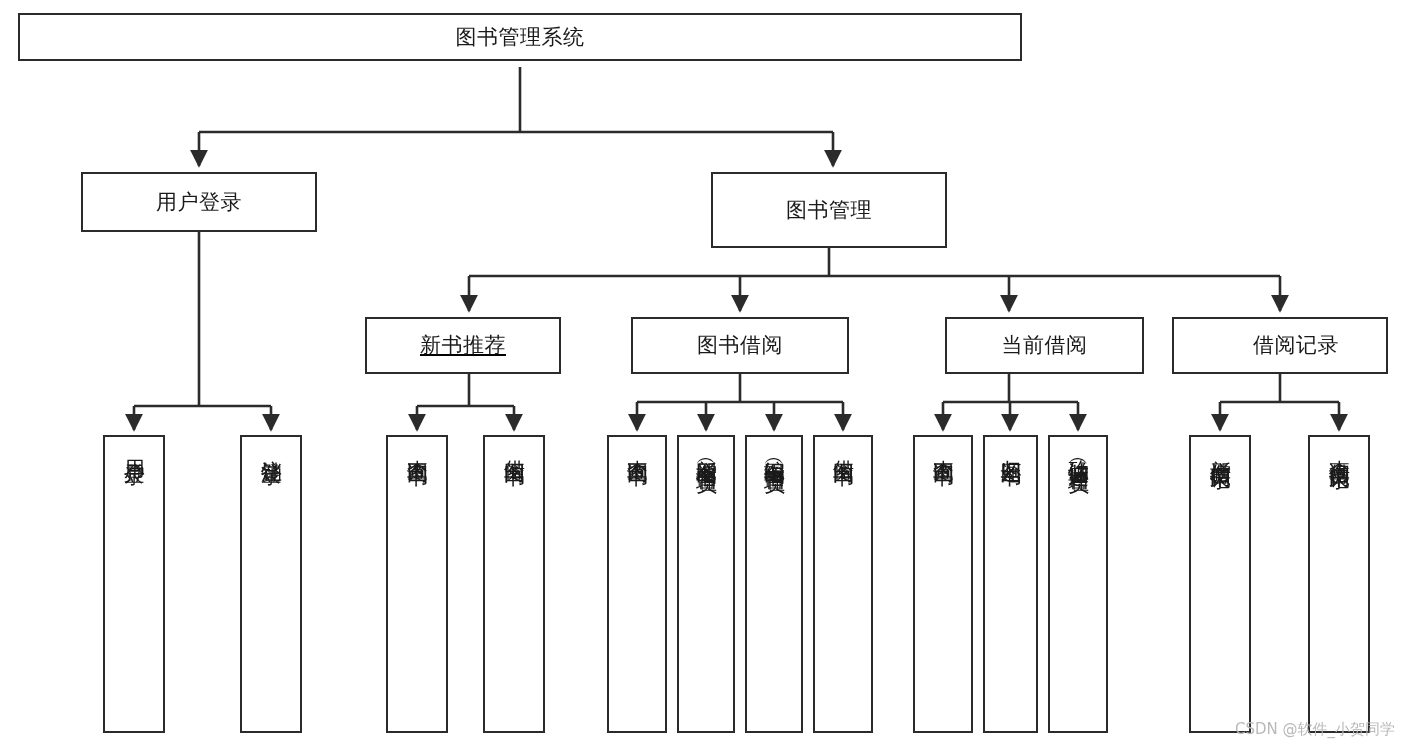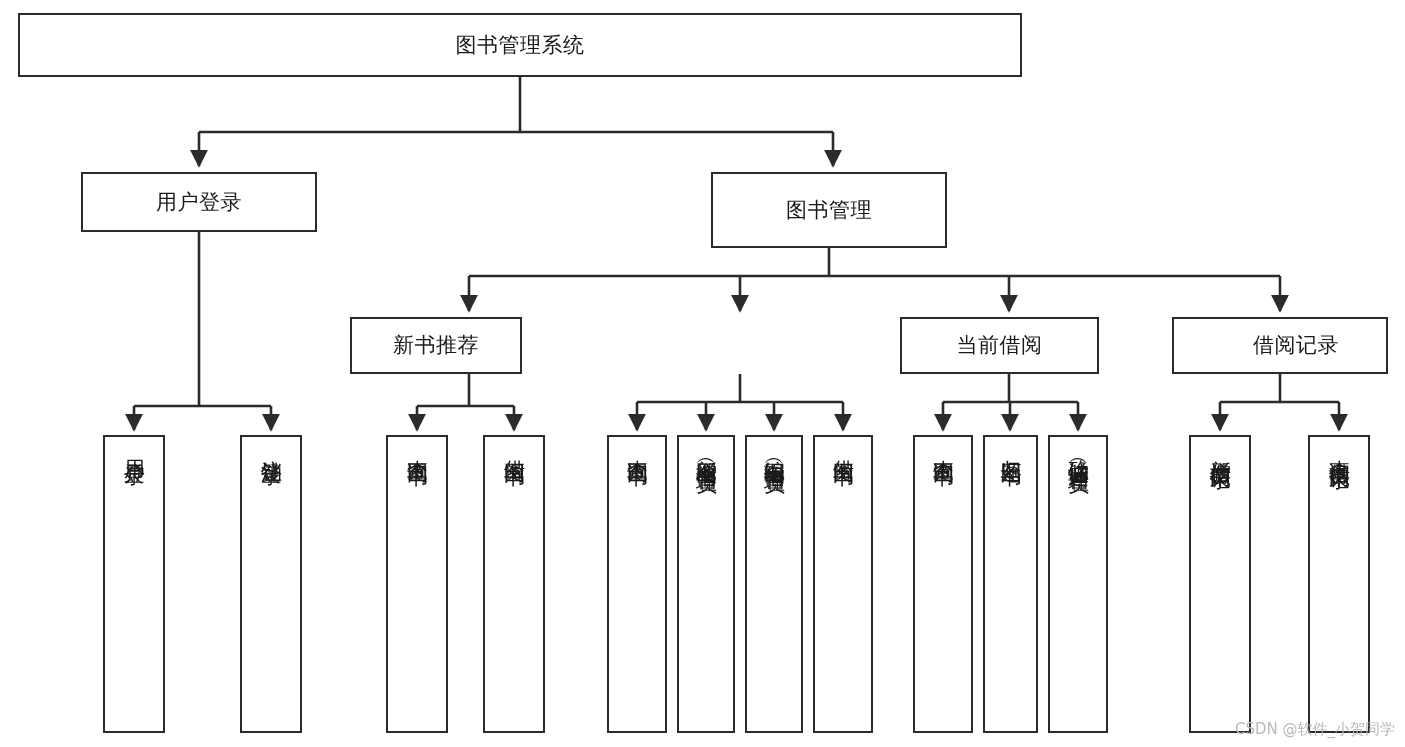--- a/index.html
+++ b/index.html
@@ -118,35 +118,38 @@
       <path d="M 1010 402 L 1010 430" marker-end="url(#arrow)"></path>
       <path d="M 1078 402 L 1078 430" marker-end="url(#arrow)"></path>
 
       <path d="M 1280 374 L 1280 402"></path>
       <path d="M 1220 402 L 1339 402"></path>
       <path d="M 1220 402 L 1220 430" marker-end="url(#arrow)"></path>
       <path d="M 1339 402 L 1339 430" marker-end="url(#arrow)"></path>
     </g>
   </svg>
 
-  <div class="node horiz" style="left:18px; top:13px; width:1004px; height:64px;">
+  <div class="node horiz" style="left:18px; top:13px; width:1004px; height:48px;">
     <span class="label">图书管理系统</span>
   </div>
 
   <div class="node horiz" style="left:81px; top:172px; width:236px; height:60px;">
     <span class="label">用户登录</span>
   </div>
   <div class="node horiz" style="left:711px; top:172px; width:236px; height:76px;">
     <span class="label">图书管理</span>
   </div>
 
-  <div class="node horiz" style="left:350px; top:317px; width:172px; height:57px;">
+  <div class="node horiz" style="left:365px; top:317px; width:196px; height:57px;text-decoration:underline;">
     <span class="label">新书推荐</span>
   </div>
-  <div class="node horiz" style="left:900px; top:317px; width:199px; height:57px;">
+  <div class="node horiz" style="left:631px; top:317px; width:218px; height:57px;">
+    <span class="label">图书借阅</span>
+  </div>
+  <div class="node horiz" style="left:945px; top:317px; width:199px; height:57px;">
     <span class="label">当前借阅</span>
   </div>
   <div class="node horiz" style="left:1172px; top:317px; width:216px; height:57px;padding-left:32px;">
     <span class="label">借阅记录</span>
   </div>
 
   <div class="node vert" style="left:103px; top:435px; width:62px; height:298px;">
     <span class="label">用户登录</span>
   </div>
   <div class="node vert" style="left:240px; top:435px; width:62px; height:298px;">

